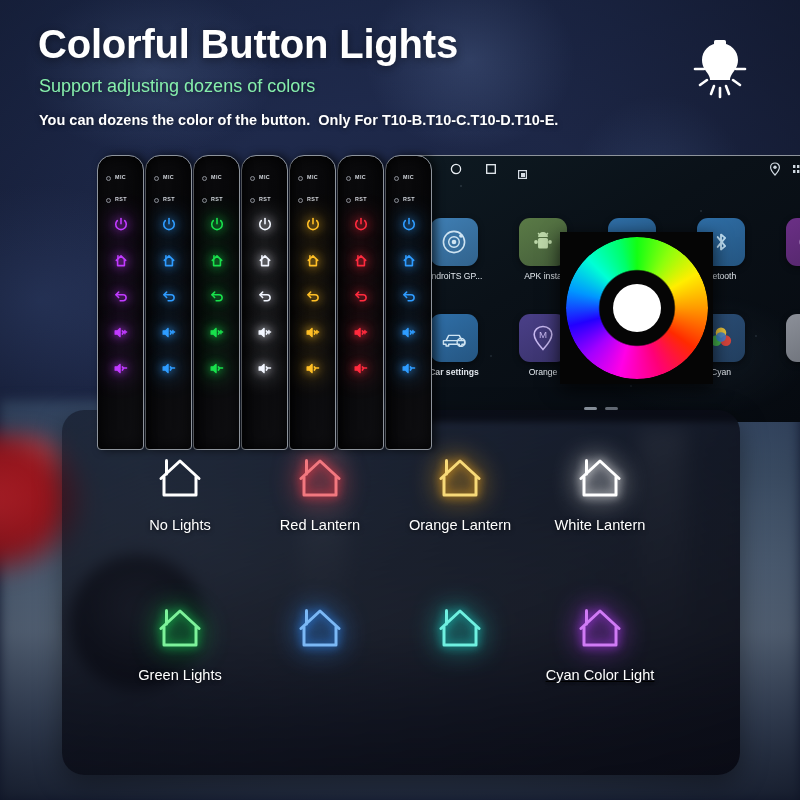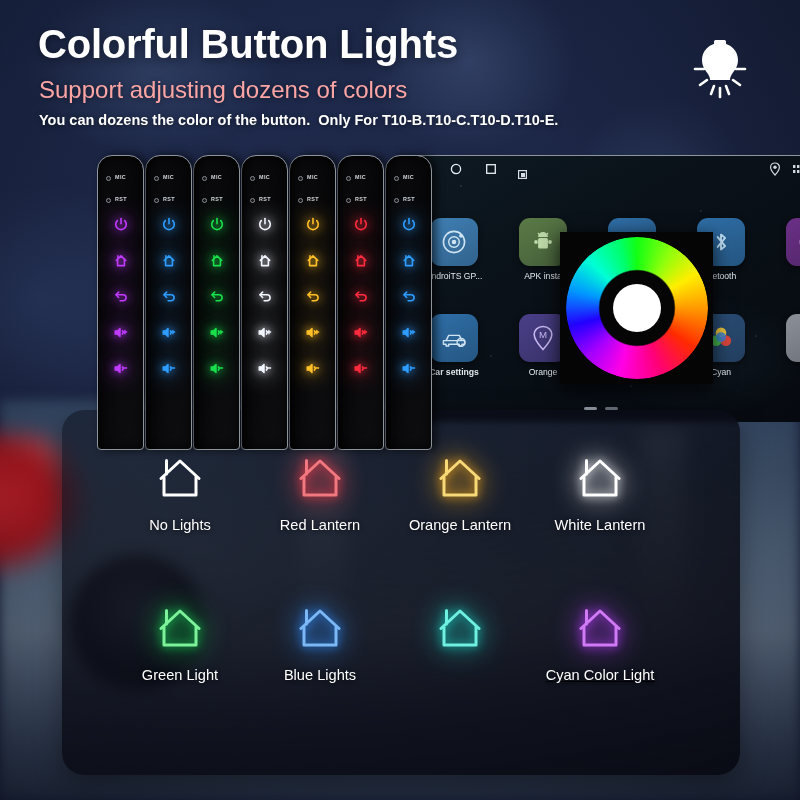--- a/index.html
+++ b/index.html
@@ -55,21 +55,21 @@
 
   
   #header { position:absolute; left:0; top:0; width:800px; height:145px; }
   #title {
     position:absolute; left:38px; top:22px;
     font-size:40px; font-weight:bold; color:#ffffff;
     letter-spacing:-.2px; text-shadow:0 2px 8px rgba(0,0,0,.45);
   }
   #subtitle {
     position:absolute; left:39px; top:76px;
-    font-size:24px; font-weight:400; color:#fca5a5;
+    font-size:18px; font-weight:400; color:#86efac;
     text-shadow:0 1px 5px rgba(0,0,0,.45);
   }
   #tagline {
     position:absolute; left:39px; top:112px;
     font-size:14.5px; font-weight:bold; color:#ffffff;
     white-space:pre; text-shadow:0 1px 5px rgba(0,0,0,.5);
   }
   #bulb { position:absolute; left:687px; top:36px; width:66px; height:66px; }
 
   
@@ -598,29 +598,28 @@
         <div class="cap">White Lantern</div>
       </div>
     </div>
   <div class="lrow" id="lrow2" style="top:190px;">
       <div class="litem" style="left: 38px;">
         <div class="home"><svg viewBox="0 0 56 56" width="56" height="56" style="filter:drop-shadow(0 0 5px #16d957) drop-shadow(0 0 13px #16d957);">
             <path d="M12 27 V45 H44 V27" fill="none" stroke="#7df29a" stroke-width="3" stroke-linejoin="round" stroke-linecap="round"></path>
             <path d="M9 28.5 L28 11 L47 28.5" fill="none" stroke="#7df29a" stroke-width="3" stroke-linejoin="round" stroke-linecap="round"></path>
             <path d="M14.5 24 V10.5" fill="none" stroke="#7df29a" stroke-width="3" stroke-linecap="round"></path>
           </svg></div>
-        <div class="cap">Green Light</div>
+        <div class="cap">Green Lights</div>
       </div>
       <div class="litem" style="left: 178px;">
         <div class="home"><svg viewBox="0 0 56 56" width="56" height="56" style="filter:drop-shadow(0 0 5px #2f8eff) drop-shadow(0 0 13px #2f8eff);">
             <path d="M12 27 V45 H44 V27" fill="none" stroke="#7bb8f5" stroke-width="3" stroke-linejoin="round" stroke-linecap="round"></path>
             <path d="M9 28.5 L28 11 L47 28.5" fill="none" stroke="#7bb8f5" stroke-width="3" stroke-linejoin="round" stroke-linecap="round"></path>
             <path d="M14.5 24 V10.5" fill="none" stroke="#7bb8f5" stroke-width="3" stroke-linecap="round"></path>
           </svg></div>
-        <div class="cap">Blue Lights</div>
       </div>
       <div class="litem" style="left: 318px;">
         <div class="home"><svg viewBox="0 0 56 56" width="56" height="56" style="filter:drop-shadow(0 0 5px #19d6c8) drop-shadow(0 0 13px #19d6c8);">
             <path d="M12 27 V45 H44 V27" fill="none" stroke="#6ff0e0" stroke-width="3" stroke-linejoin="round" stroke-linecap="round"></path>
             <path d="M9 28.5 L28 11 L47 28.5" fill="none" stroke="#6ff0e0" stroke-width="3" stroke-linejoin="round" stroke-linecap="round"></path>
             <path d="M14.5 24 V10.5" fill="none" stroke="#6ff0e0" stroke-width="3" stroke-linecap="round"></path>
           </svg></div>
       </div>
       <div class="litem" style="left: 458px; text-decoration: underline;">
         <div class="home"><svg viewBox="0 0 56 56" width="56" height="56" style="filter:drop-shadow(0 0 5px #b83cff) drop-shadow(0 0 13px #b83cff);">

